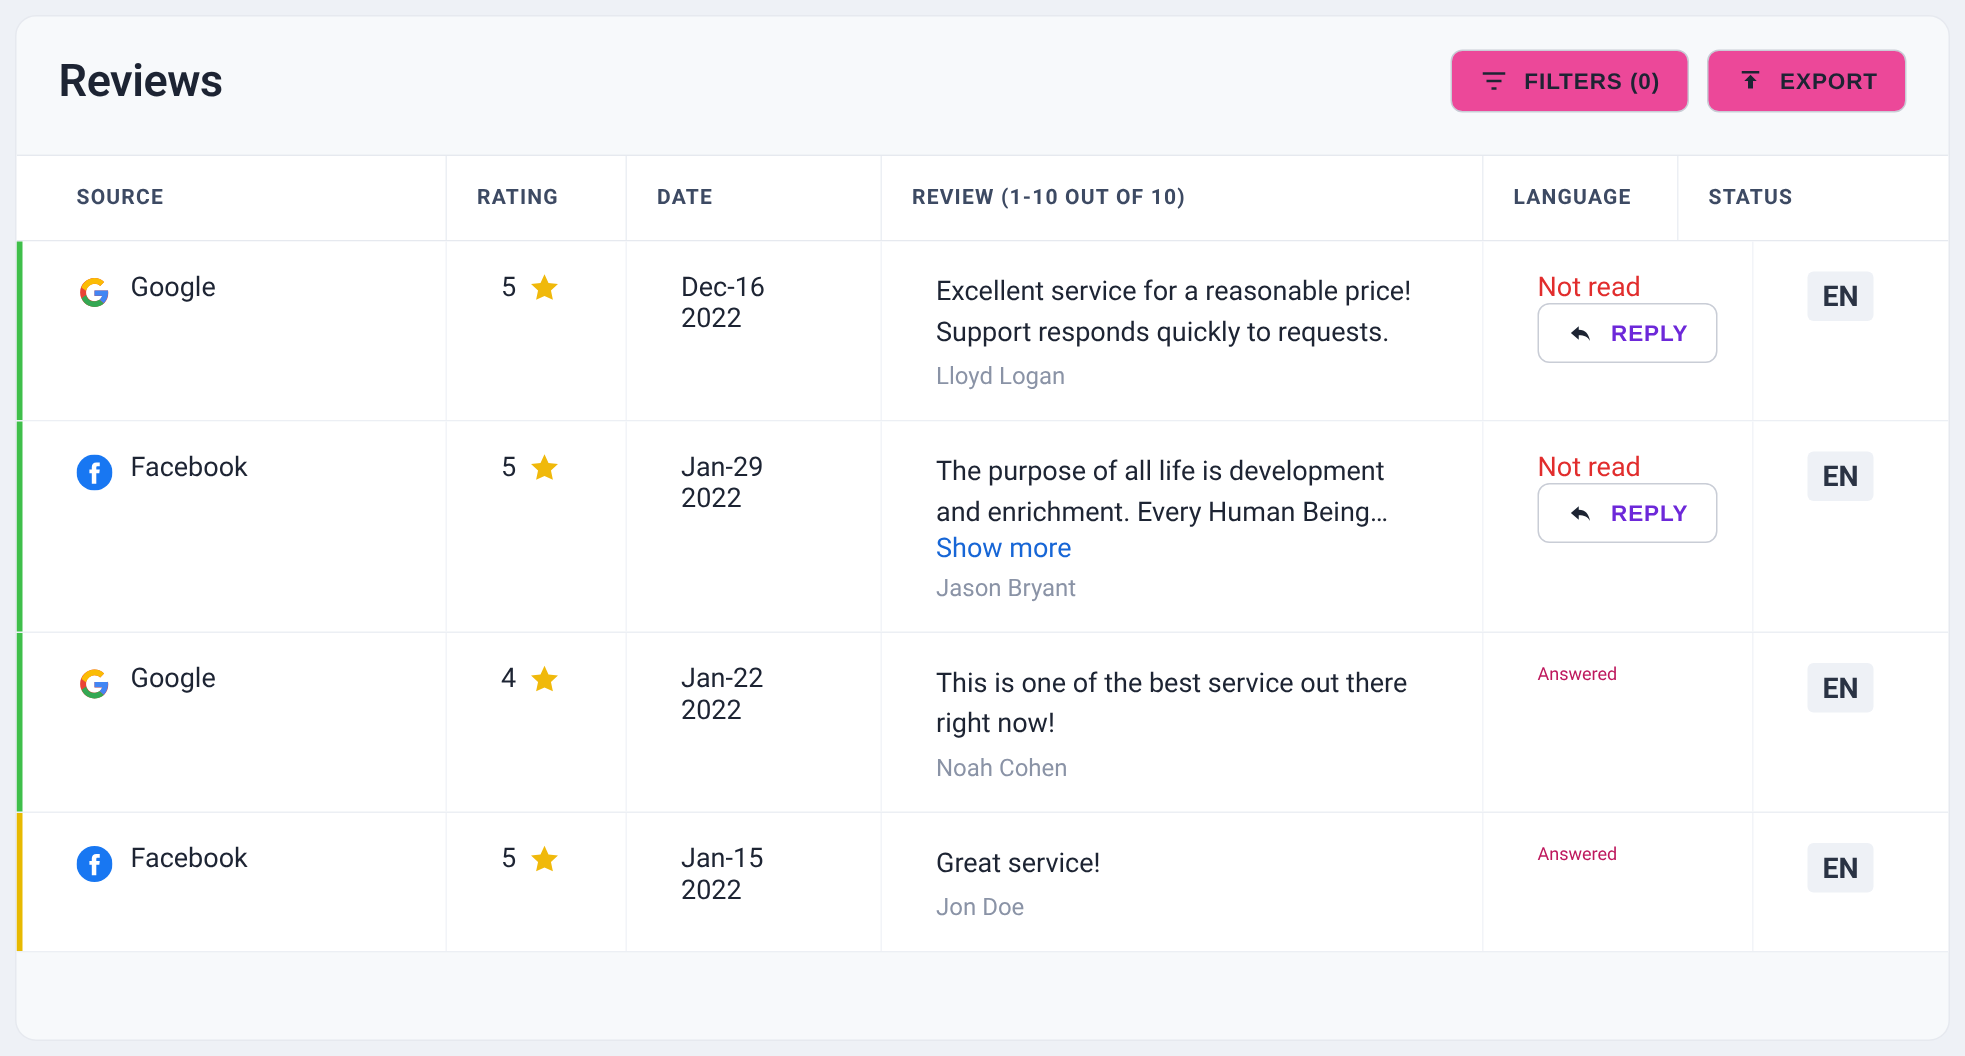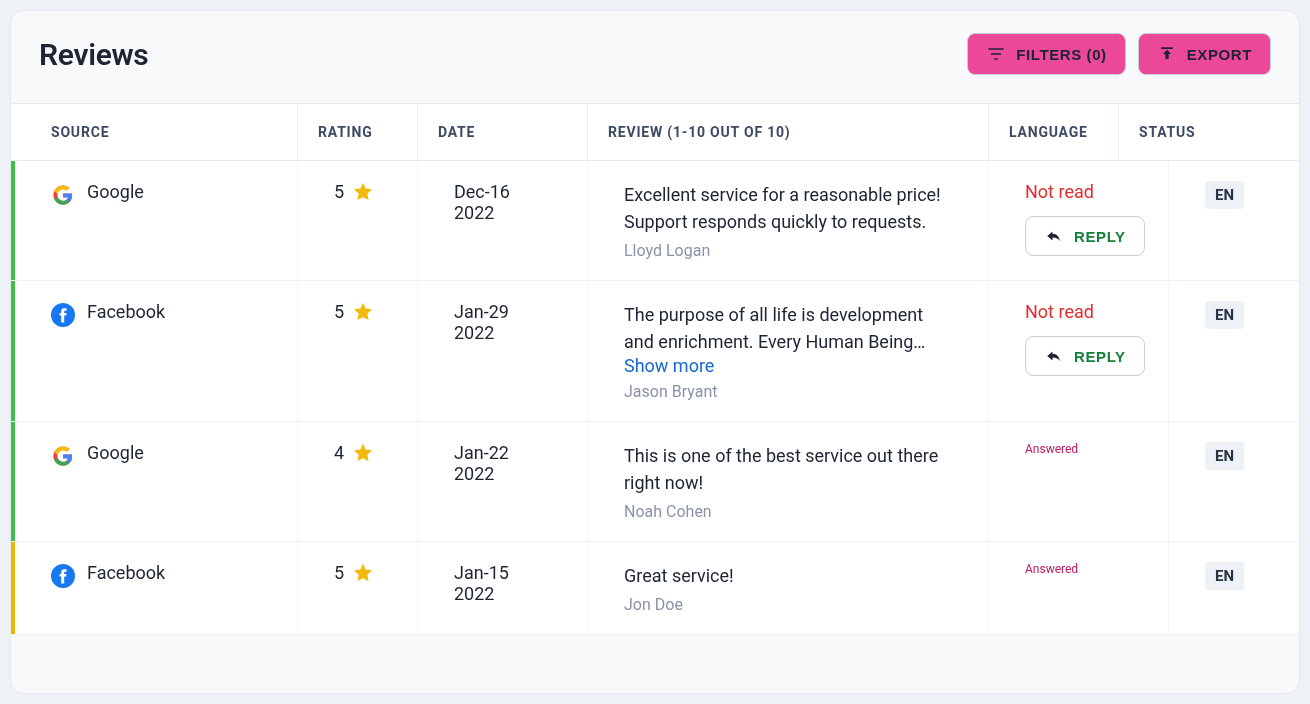--- a/index.html
+++ b/index.html
@@ -114,31 +114,30 @@
     display: inline-flex;
     align-items: center;
     gap: 10px;
     background: #fff;
     border: 1.5px solid #c9cdd6;
     border-radius: 8px;
     padding: 10px 18px;
     font-size: 15px;
     font-weight: 700;
     letter-spacing: 0.6px;
-    color: #15803d;
+    color: #6d28d9;
     cursor: pointer;
-    margin-top: 14px;
   }
   .reply-btn svg { width: 20px; height: 18px; fill: #1d2433; }
   .lang-badge {
     display: inline-block;
     background: #eef1f6;
     color: #2a3344;
     font-weight: 700;
-    font-size: 15px;
+    font-size: 19px;
     padding: 5px 10px;
     border-radius: 4px;
   }
 </style>
 </head>
 <body>
 
 <div class="card">
 
   <div class="header">

